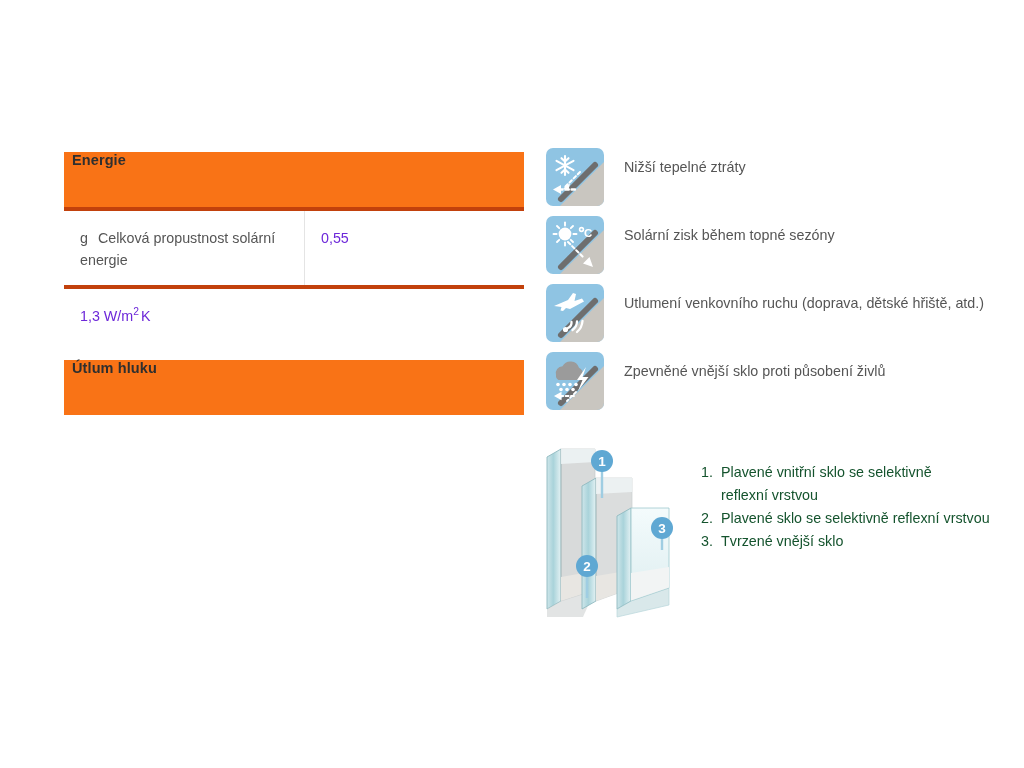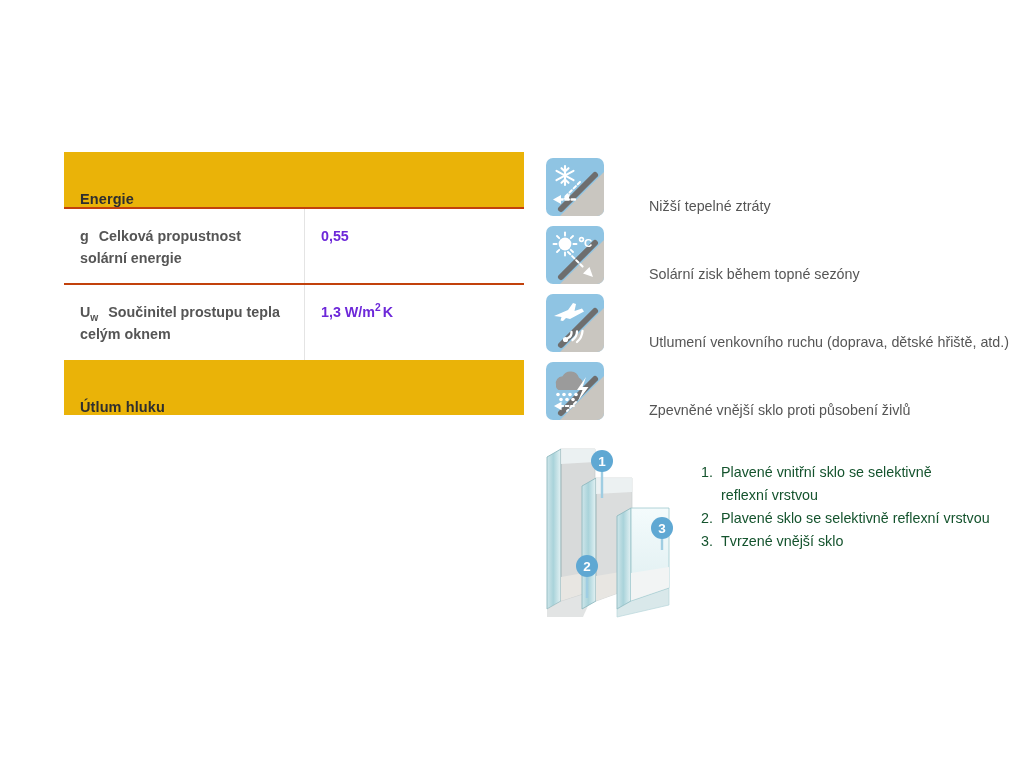--- a/index.html
+++ b/index.html
@@ -17,39 +17,38 @@
   }
 
   
   #spec-table {
     position: absolute;
     left: 64px;
     top: 152px;
     width: 460px;
   }
   .tbl-section-head {
-    background: #eab308;
+    background: #f97316;
     height: 55px;
     display: flex;
-    align-items: flex-end;
-    padding-left: 16px;
+    align-items: flex-start;
+    padding-left: 8px;
     box-sizing: border-box;
   }
   .tbl-section-head .sh-label {
     font-size: 14.5px;
     font-weight: bold;
     color: #2f2f2f;
     letter-spacing: 0.1px;
   }
   .tbl-row {
     display: flex;
-    border-top: 2px solid #c2410c;
+    border-top: 4px solid #c2410c;
     min-height: 75px;
     box-sizing: border-box;
-    font-weight: bold;
   }
   .tbl-cell-label {
     width: 241px;
     box-sizing: border-box;
     padding: 16px 14px 14px 16px;
     font-size: 14.3px;
     line-height: 1.55;
     color: #555555;
     border-right: 1px solid #e4e4e4;
   }
@@ -69,23 +68,22 @@
 
   
   #benefits {
     position: absolute;
     left: 546px;
     top: 148px;
     width: 440px;
   }
   .benefit-row {
     display: flex;
-    align-items: flex-end;
+    align-items: flex-start;
     height: 68px;
-    gap: 25px;
   }
   .benefit-icon {
     width: 58px;
     height: 58px;
     border-radius: 7px;
     background: #8fc4e3;
     position: relative;
     overflow: hidden;
     flex: 0 0 58px;
   }
@@ -142,25 +140,20 @@
       <span class="thinspace"></span>
       <span>Celková propustnost solární energie</span>
     </div>
     <div class="tbl-cell-value">
       <span>0,55</span>
     </div>
   </div>
 
 
   <div class="tbl-row tall">
-    <div class="tbl-cell-label">
-      <span>U</span><sub>w</sub>
-      <span class="thinspace"></span>
-      <span>Součinitel prostupu tepla celým oknem</span>
-    </div>
     <div class="tbl-cell-value">
       <span>1,3 W/m</span><sup>2</sup><span class="thinspace"></span><span>K</span>
     </div>
   </div>
 
   <div class="tbl-section-head">
     <span class="sh-label">Útlum hluku</span>
   </div>
 
 

